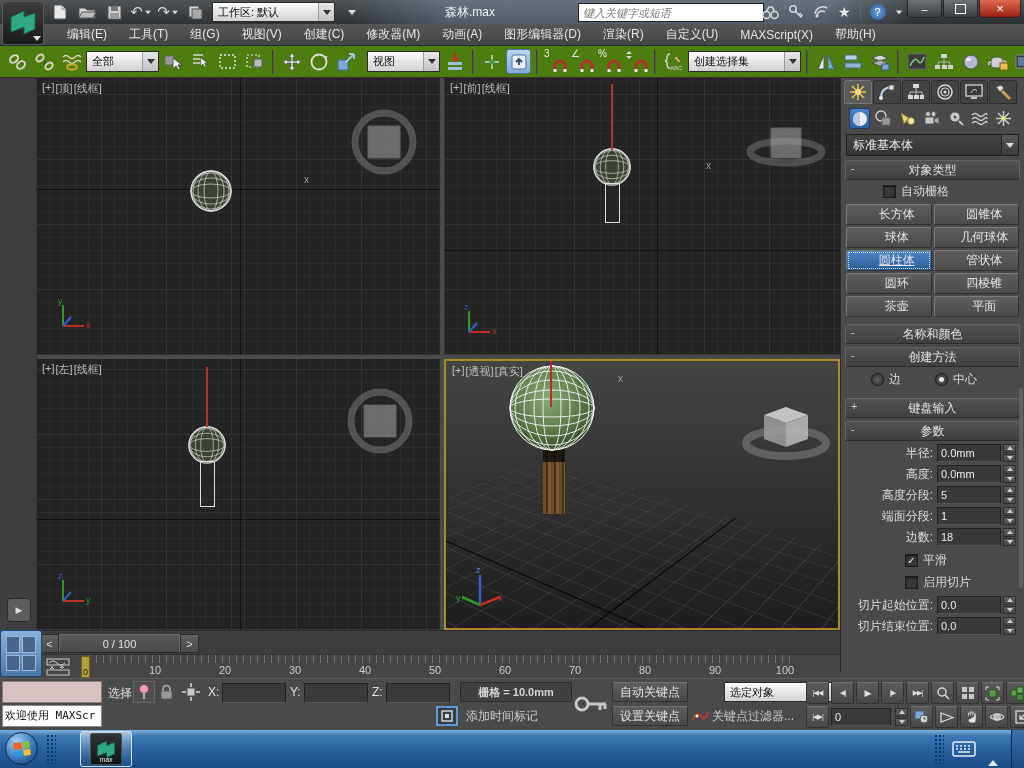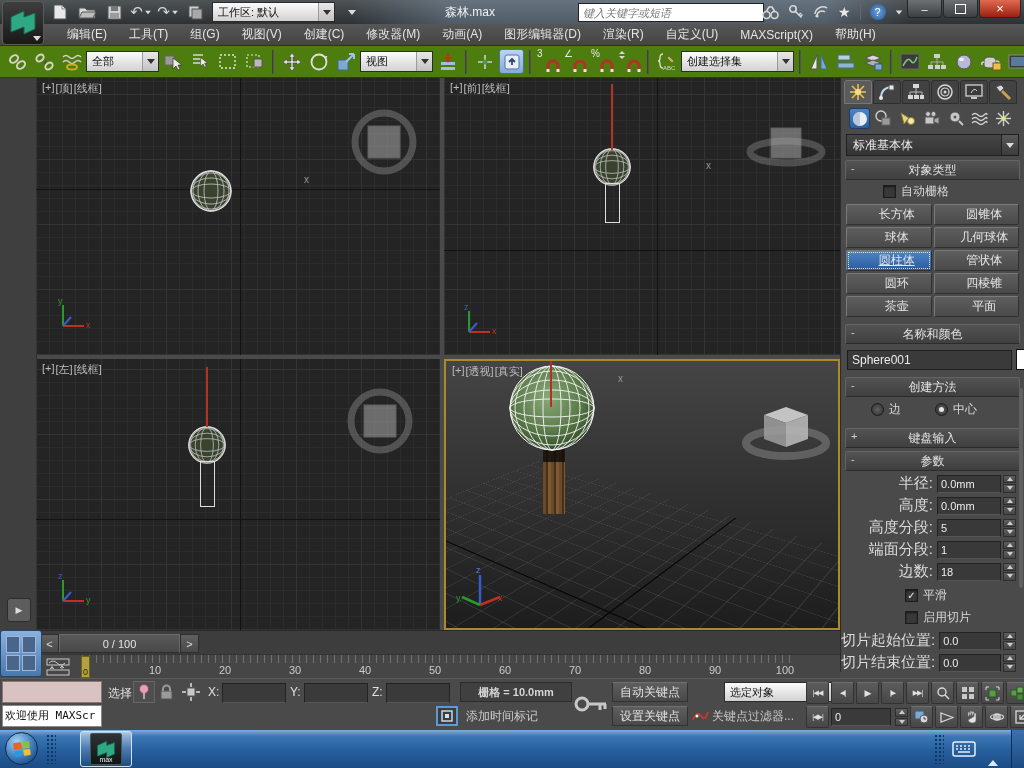--- a/index.html
+++ b/index.html
@@ -105,21 +105,21 @@
   .namerow{display:flex;align-items:center;gap:4px;padding:5px 6px 4px 6px;}
   .namefield{flex:1;height:18px;background:#3a3a3a;border:1px solid #1e1e1e;color:#ececec;font-size:12px;padding:0 4px;
     font-family:"Liberation Sans","DejaVu Sans",sans-serif;}
   .swatch{width:19px;height:19px;background:#fff;border:1px solid #111;flex:none;}
   .radios{display:flex;gap:34px;padding:4px 0 3px 30px;}
   .radio{display:flex;align-items:center;gap:5px;}
   .rad{width:11px;height:11px;border-radius:50%;background:radial-gradient(#606060,#2e2e2e);border:1px solid #1a1a1a;
     display:flex;align-items:center;justify-content:center;}
   .rad .dot{width:5px;height:5px;border-radius:50%;background:#dfe6ee;}
   .prow{display:flex;align-items:center;justify-content:flex-end;margin:3px 8px 3px 0;}
-  .plabel{font-size:15px;color:#dcdcdc;margin-right:4px;white-space:nowrap;}
+  .plabel{font-size:12px;color:#dcdcdc;margin-right:4px;white-space:nowrap;}
   .pfield{width:56px;height:16px;background:#393939;border:1px solid #222;border-bottom-color:#555;color:#ececec;
     font-size:11px;display:flex;align-items:center;padding:0 3px;}
   .spin{width:13px;height:18px;margin-left:2px;display:flex;flex-direction:column;gap:1px;}
   .spin span{flex:1;background:linear-gradient(#5e5e5e,#474747);border:1px solid #2e2e2e;display:flex;align-items:center;justify-content:center;}
   .tri-u8{width:0;height:0;border-left:3px solid transparent;border-right:3px solid transparent;border-bottom:4px solid #ccc;}
   .tri-d8{width:0;height:0;border-left:3px solid transparent;border-right:3px solid transparent;border-top:4px solid #ccc;}
   .cp-scroll{position:absolute;right:1px;top:310px;width:4px;height:200px;background:#606060;border-radius:2px;}
   
   .tl-row{left:36px;top:630px;width:804px;height:24px;background:#3d3d3d;border-top:1px solid #292929;}
   .tl-btn{position:absolute;top:3px;width:17px;height:17px;background:linear-gradient(#606060,#4a4a4a);
@@ -337,21 +337,21 @@
           <circle cx="10" cy="10" r="7.5" fill="none" stroke="#e0e0e0" stroke-width="1.8"></circle>
           <path d="M17 7 l1.5 -3 l-4 .5 z" fill="#e0e0e0"></path>
         </svg>
       </div>
     <div class="ti">
         <svg width="20" height="20" viewBox="0 0 20 20">
           <rect x="2" y="8" width="10" height="10" fill="#7fa8cf" stroke="#3a6a9a"></rect>
           <path d="M10 10 L18 2 M18 2 h-5 M18 2 v5" stroke="#9fc4e8" stroke-width="2" fill="none"></path>
         </svg>
       </div>
-    <div class="combo-light combo-tb" style="width:66px;">
+    <div class="combo-light combo-tb" style="width:66px;margin-left:7px;">
       <span>视图</span>
       <span class="car">
           <span class="tri-d"></span>
         </span>
     </div>
     <div class="ti">
         <svg width="20" height="20" viewBox="0 0 20 20">
           <rect x="3" y="10" width="14" height="3" fill="#9ec0e0"></rect>
           <rect x="3" y="15" width="14" height="3" fill="#9ec0e0"></rect>
           <path d="M10 1 v6 M7 5 l3 4 l3 -4" stroke="#c03020" stroke-width="2" fill="none"></path>
@@ -768,24 +768,20 @@
       <div class="obtn active">圆柱体</div>
       <div class="obtn">管状体</div>
       <div class="obtn">圆环</div>
       <div class="obtn">四棱锥</div>
       <div class="obtn">茶壶</div>
       <div class="obtn">平面</div>
     </div>
     <div class="roll-h">
       <span class="pm">-</span>
       <span>名称和颜色</span>
-    </div>
-    <div class="namerow">
-      <input class="namefield" value="Sphere001" style="">
-      <span class="swatch"></span>
     </div>
     <div class="roll-h">
       <span class="pm">-</span>
       <span>创建方法</span>
     </div>
     <div class="radios">
       <span class="radio">
           <span class="rad"></span>
           <span>边</span>
         </span>

